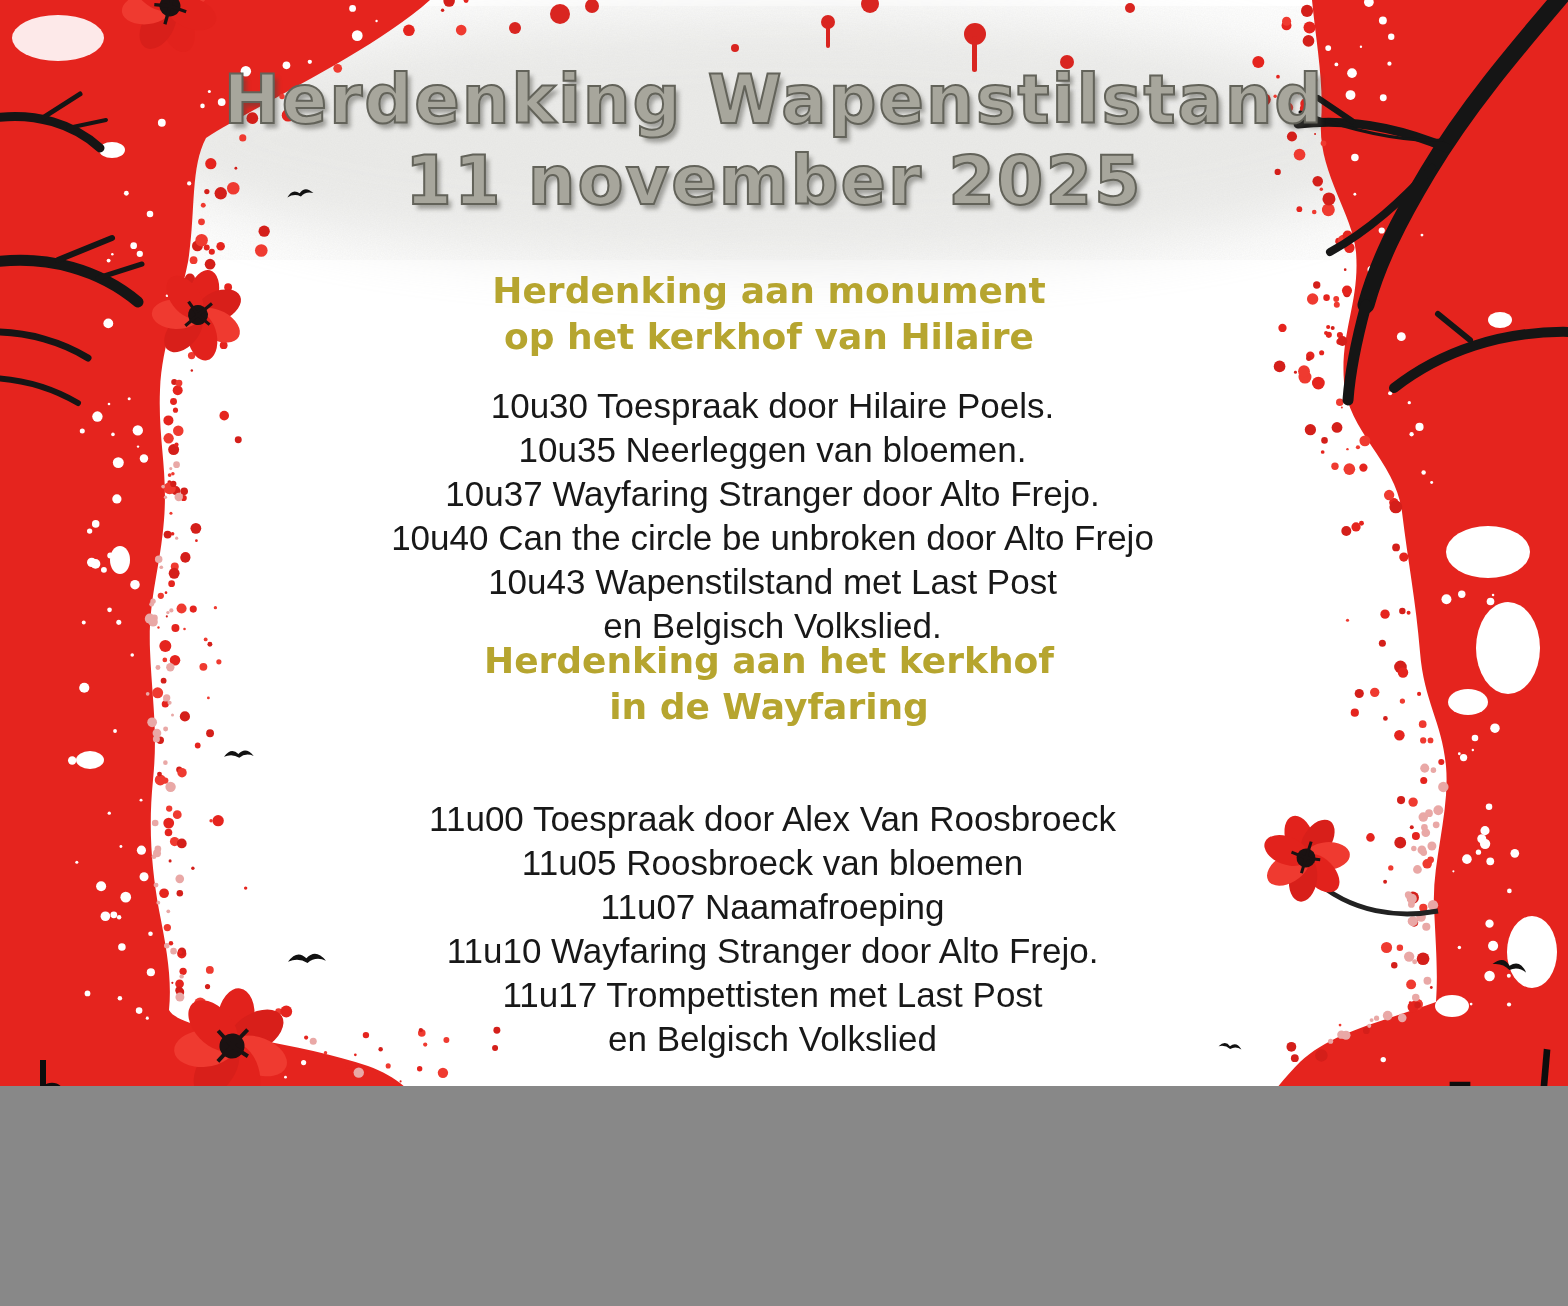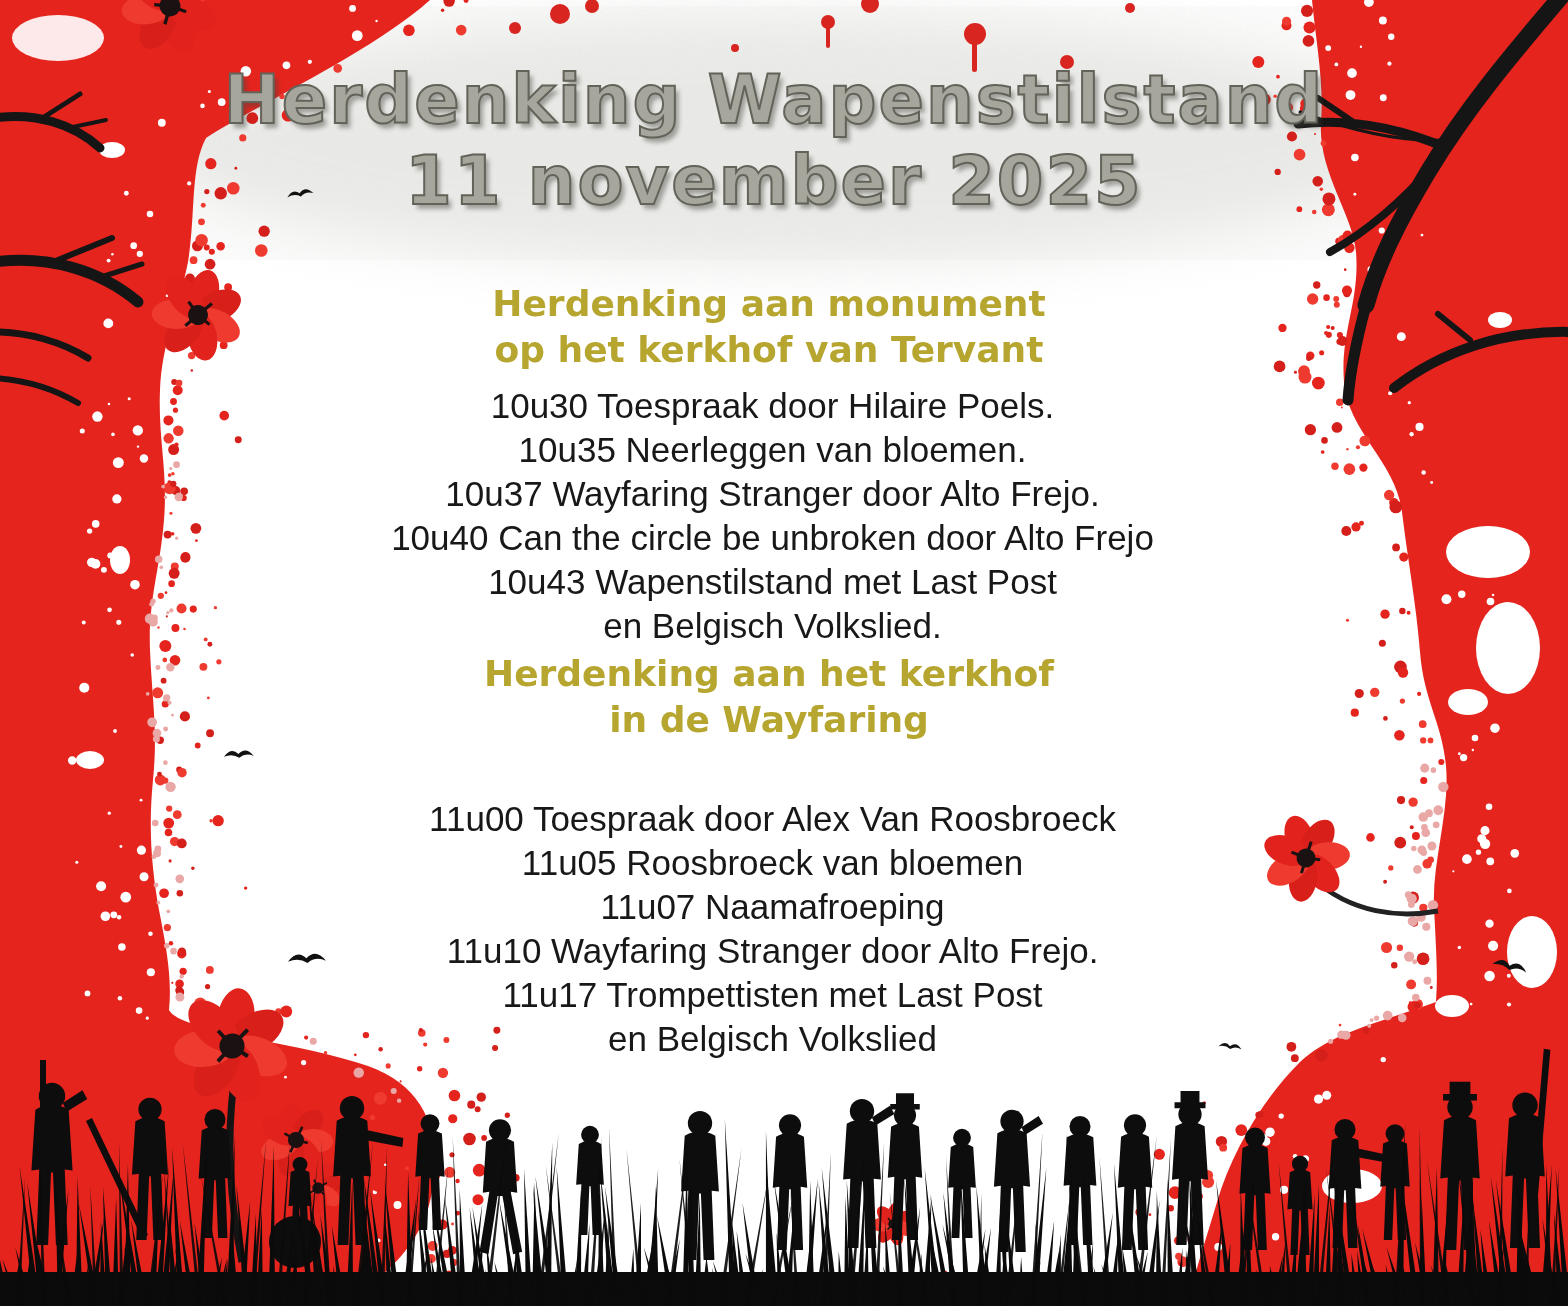--- a/index.html
+++ b/index.html
@@ -1,18 +1,18 @@
 <!DOCTYPE html>
 <html><head>
 <meta charset="utf-8">
 <style>
   html,body{margin:0;padding:0;background:#888;}
   .poster{
     position:relative;
-    width:1568px;height:1306px;
+    width:1568px;height:1086px;
     background:#ffffff;
     overflow:hidden;
     font-family:"Liberation Sans", sans-serif;
   }
   .bg-svg{position:absolute;inset:0;width:1568px;height:1306px;display:block;}
   .textlayer{position:absolute;inset:0;pointer-events:none;}
   .title{
     position:absolute;top:60px;left:0;right:20px;
     text-align:center;
     font-family:"DejaVu Sans","Liberation Sans",sans-serif;
@@ -24,21 +24,21 @@
     text-shadow:4px 5px 4px rgba(70,70,64,0.45);
     margin:0;
   }
   .section-heading{
     position:absolute;left:0;right:30px;
     text-align:center;
     font-family:"DejaVu Sans","Liberation Sans",sans-serif;
     font-weight:700;
     font-size:36px;line-height:46px;
     color:#b6a52f;
-    margin:13px;
+    margin:0;
   }
   .heading-1{top:268px;}
   .heading-2{top:638px;}
   .schedule{
     position:absolute;left:0;right:23px;
     text-align:center;
     list-style:none;margin:0;padding:0;
     font-size:35px;line-height:44px;
     color:#181818;
   }
@@ -1133,21 +1133,21 @@
   </svg>
 
   <div class="textlayer">
     <h1 class="title">
       <span>Herdenking Wapenstilstand</span><br>
       <span>11 november 2025</span>
     </h1>
 
     <h2 class="section-heading heading-1">
       <span>Herdenking aan monument</span><br>
-      <span>op het kerkhof van Tervant</span>
+      <span>op het kerkhof van Hilaire</span>
     </h2>
     <ul class="schedule schedule-1">
       <li>10u30 Toespraak door Hilaire Poels.</li>
       <li>10u35 Neerleggen van bloemen.</li>
       <li>10u37 Wayfaring Stranger door Alto Frejo.</li>
       <li>10u40 Can the circle be unbroken door Alto Frejo</li>
       <li>10u43 Wapenstilstand met Last Post</li>
       <li>en Belgisch Volkslied.</li>
     </ul>
 

